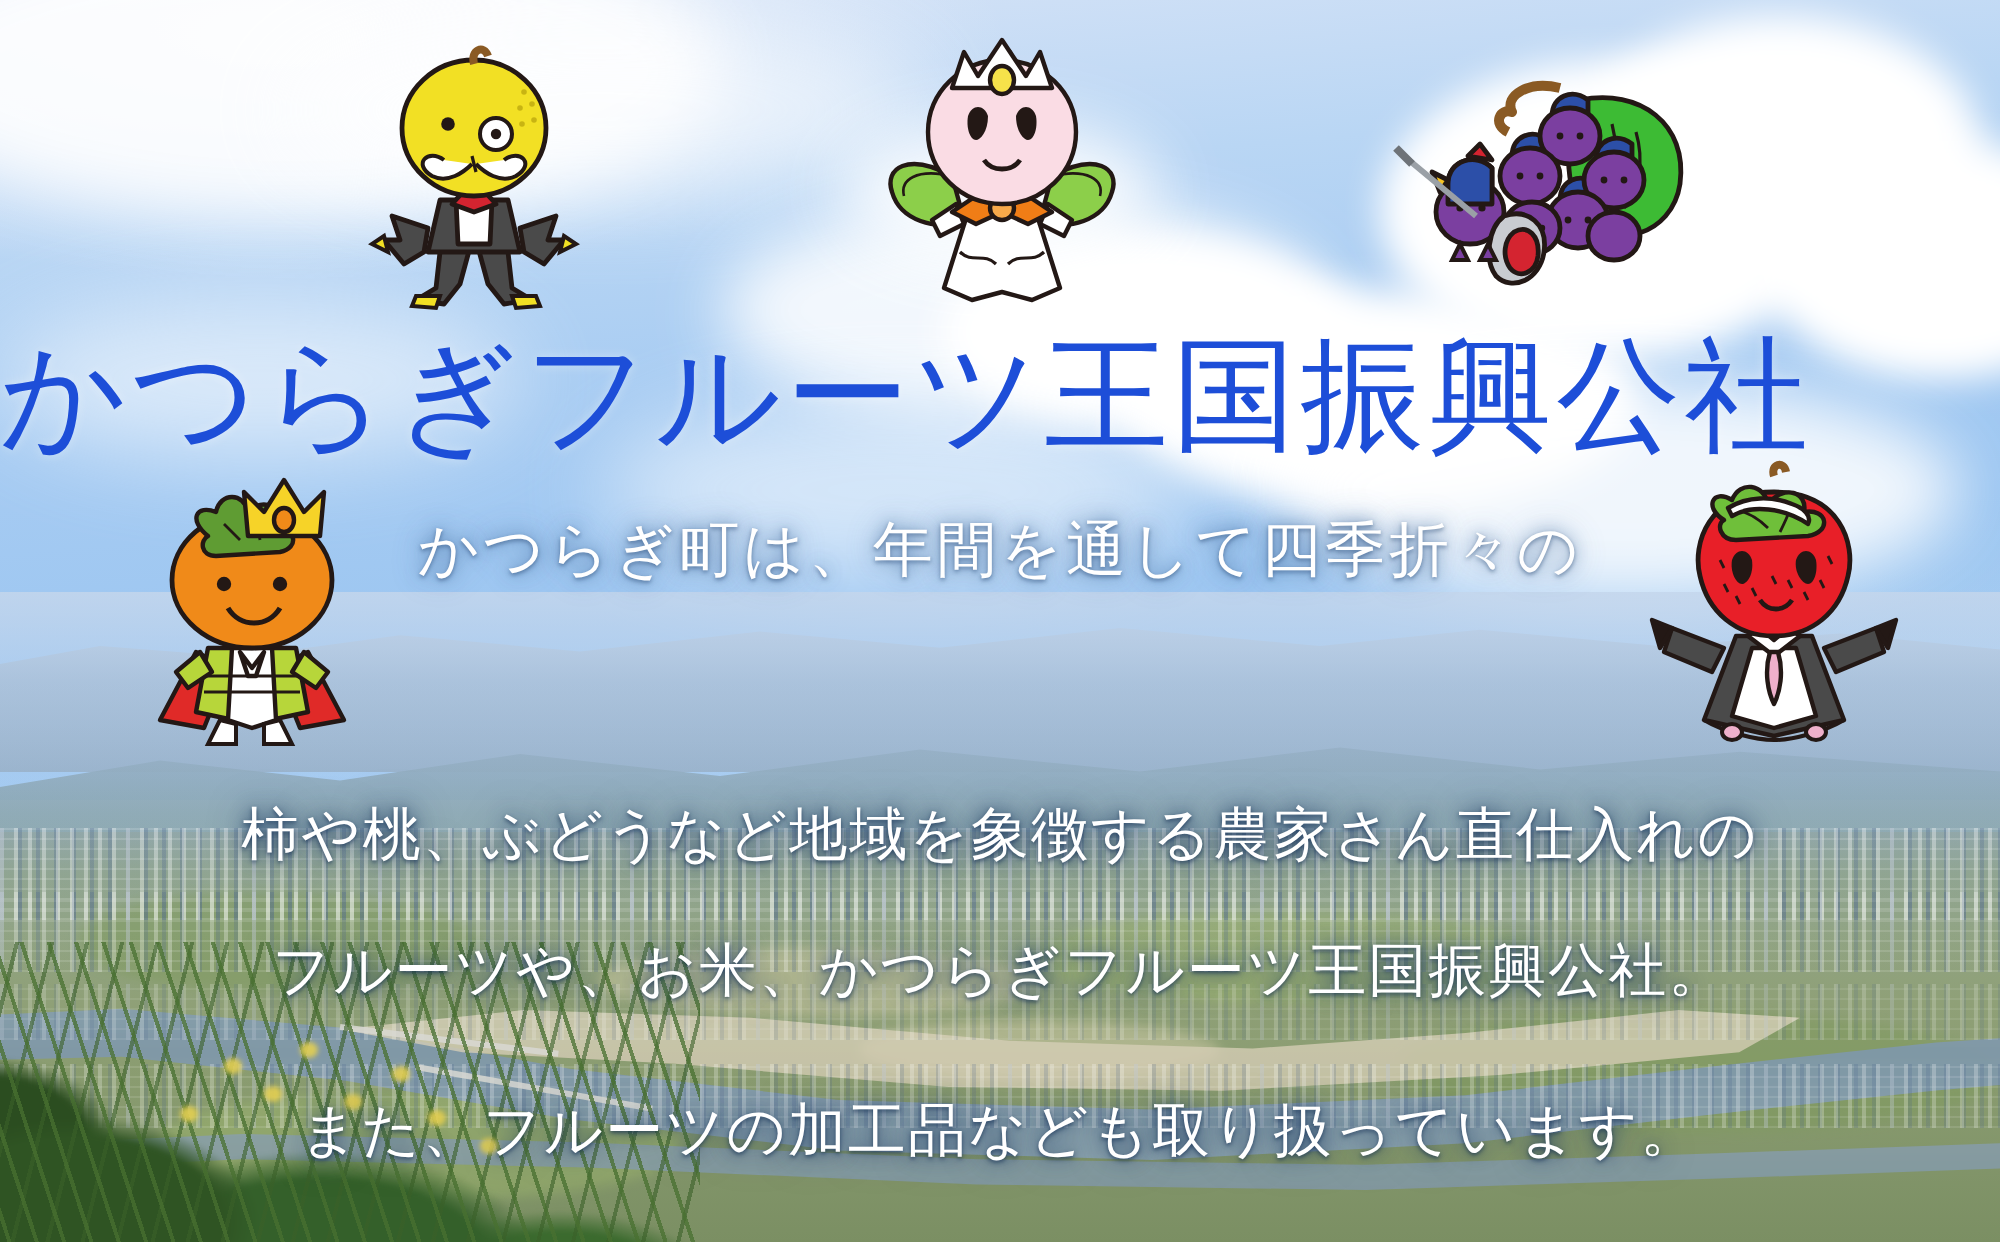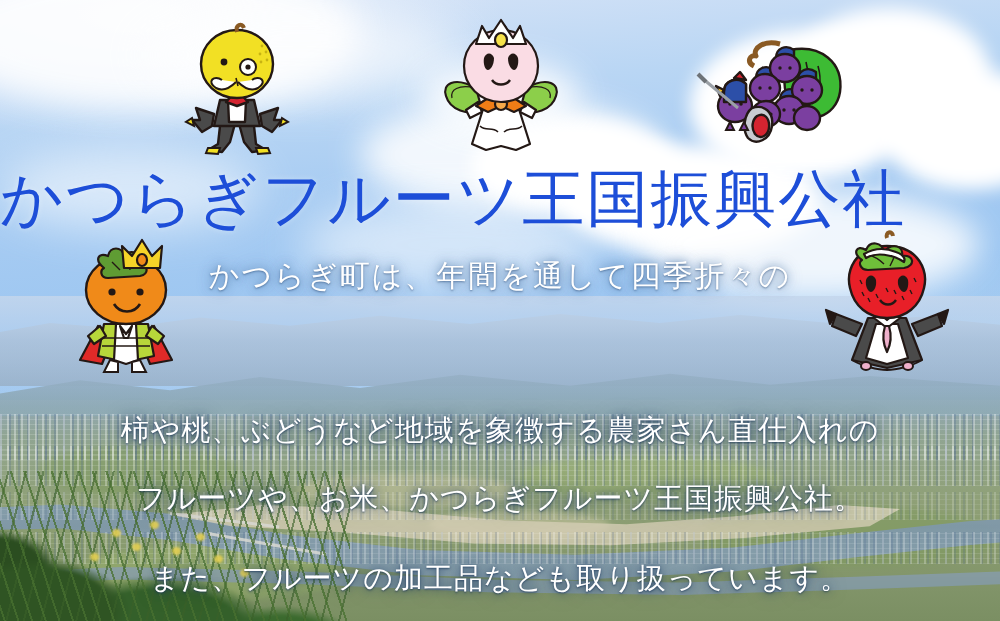--- a/index.html
+++ b/index.html
@@ -138,21 +138,21 @@
     white-space:nowrap;
     margin-top:11px;
   }
   .subtitle{
     position:absolute; left:0; top:252px; width:1000px;
     text-align:center; color:#ffffff;
     font-size:30px; line-height:48px; letter-spacing:2px;
     text-shadow:0 0 8px rgba(70,110,160,.75), 0 0 16px rgba(70,110,160,.45), 0 1px 2px rgba(40,70,110,.6);
   }
   .body-text{
-    position:absolute; left:0; top:396px; width:1000px;
+    position:absolute; left:0; top:384px; width:1000px;
     text-align:center; color:#ffffff;
     font-size:29px; line-height:68px; letter-spacing:1px;
     text-shadow:0 0 9px rgba(30,60,100,.85), 0 0 18px rgba(30,60,100,.5), 0 1px 2px rgba(20,45,80,.7);
   }
   .body-text .l3{ display:block; margin-top:12px; }
 
   
   .mascot{ position:absolute; }
   svg{ display:block; overflow:visible; }
 </style>

